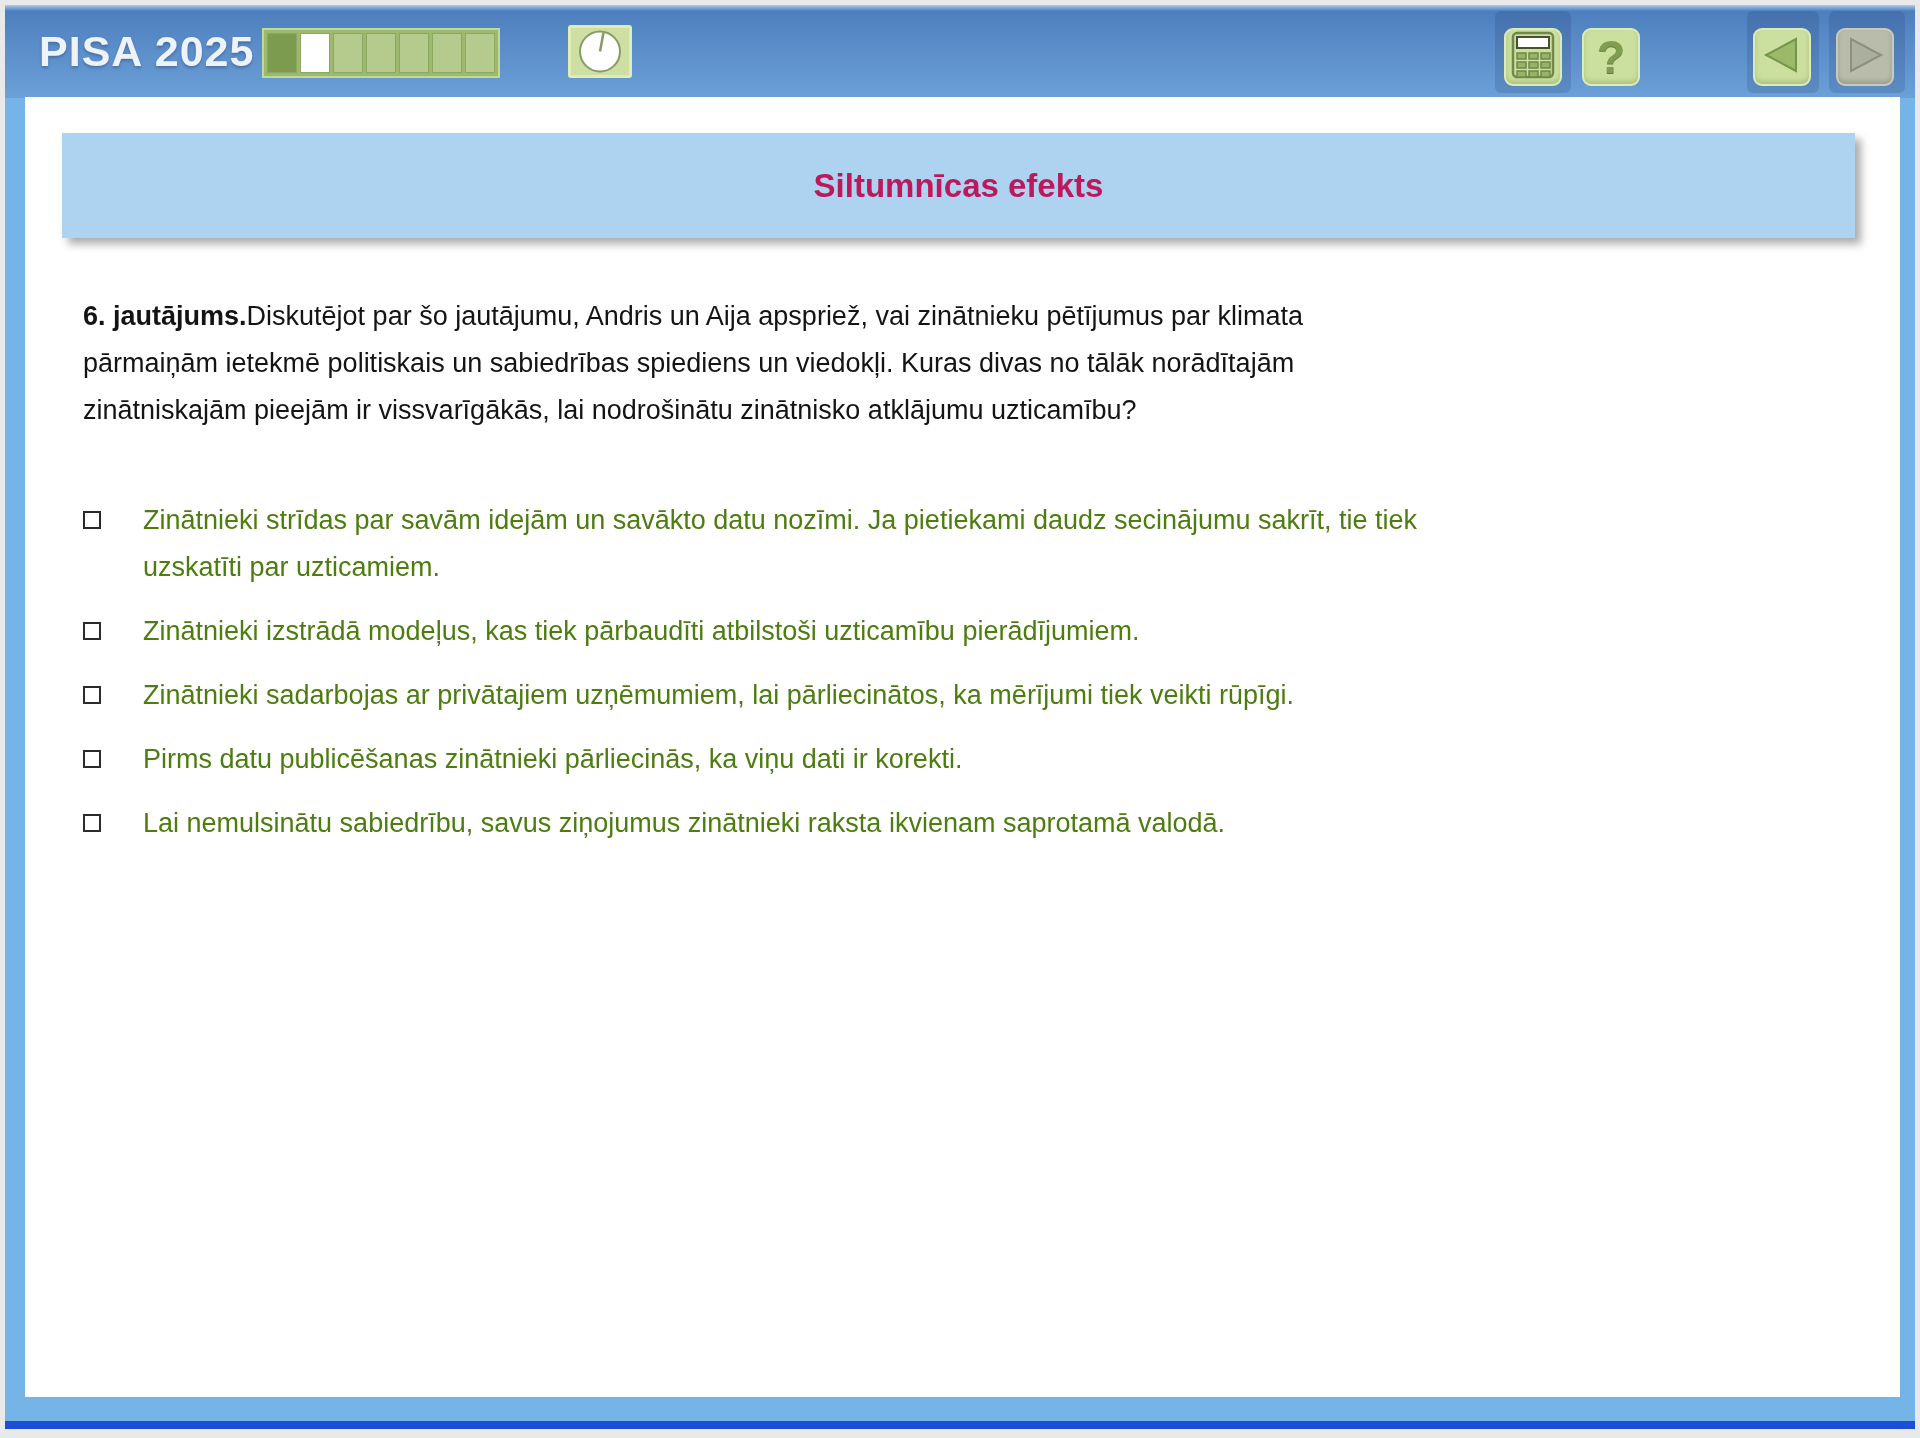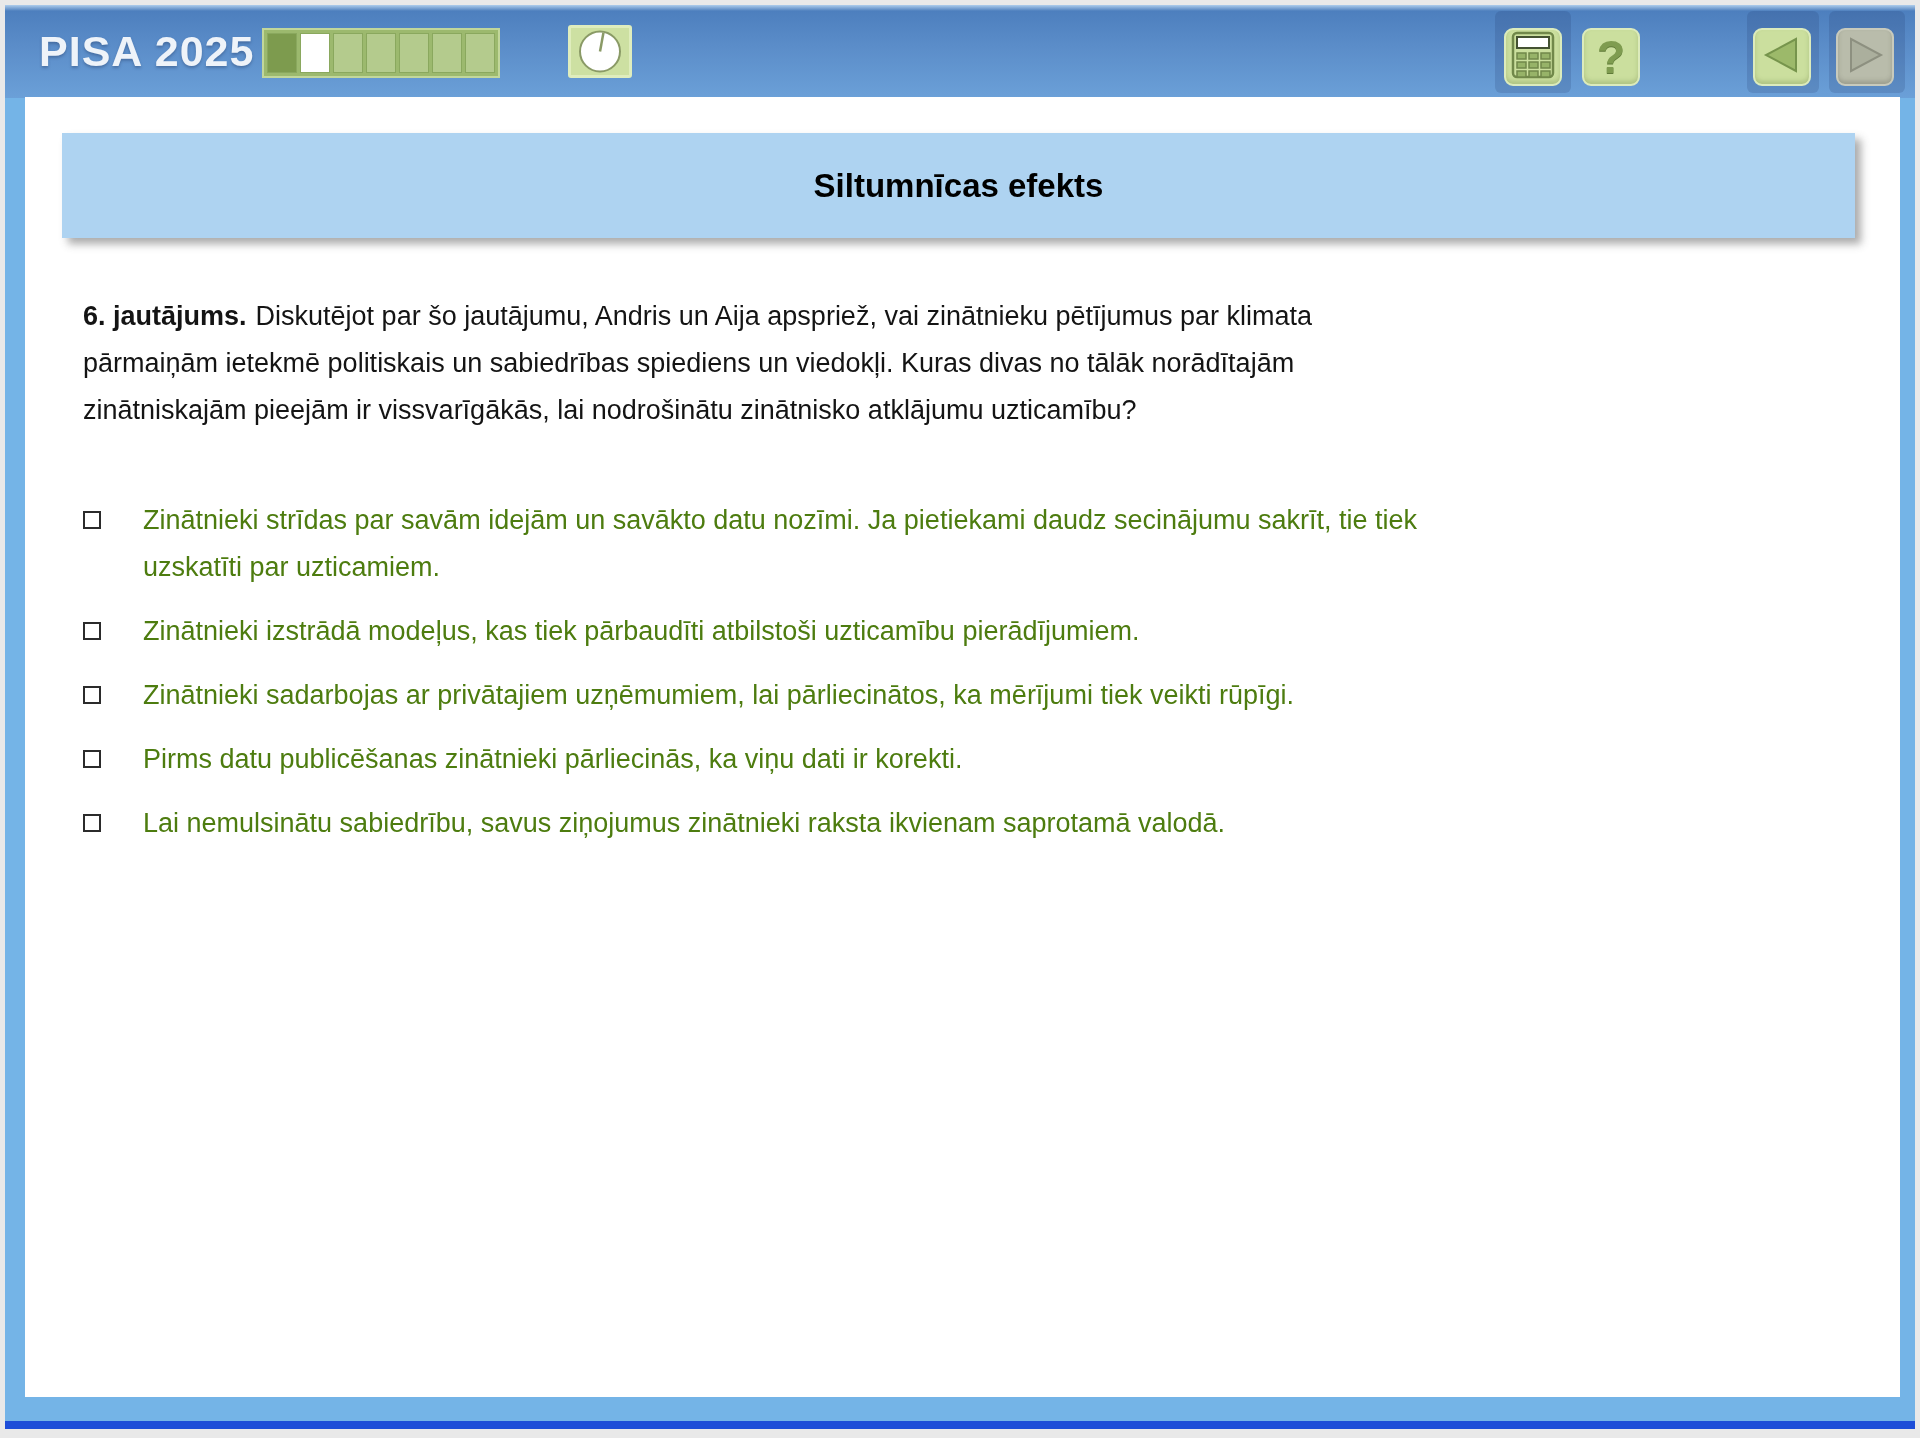--- a/index.html
+++ b/index.html
@@ -66,27 +66,27 @@
     position:absolute; left:20px; top:92px; right:15px; bottom:24px;
     background:#ffffff;
   }
 
   .title-bar {
     position:absolute; left:37px; top:36px; width:1793px; height:105px;
     background:#aed3f1;
     box-shadow:6px 6px 8px rgba(70,70,70,0.45);
     display:flex; align-items:center; justify-content:center;
   }
-  .title-bar h1 { font-size:33px; font-weight:700; color:#000000; }
+  .title-bar h1 { font-size:33px; font-weight:700; color:#be185d; }
 
   .question {
     position:absolute; left:58px; top:196px; width:1710px;
     font-size:27px; line-height:47px; color:#141414;
   }
-  .question .qnum { font-weight:700; margin-right:9px; }
+  .question .qnum { font-weight:700; }
   .question .qtext { white-space:pre-line; }
 
   .options { position:absolute; left:58px; top:400px; width:1710px; }
   .option-row { display:flex; margin-bottom:17px; }
   .checkbox {
     flex:0 0 auto; width:18px; height:18px; margin-top:14px; margin-right:42px;
     border:2px solid #2b2b2b; background:#fff; cursor:pointer;
   }
   .option-label {
     font-size:27px; line-height:47px; color:#4d7c0f; white-space:pre-line;

